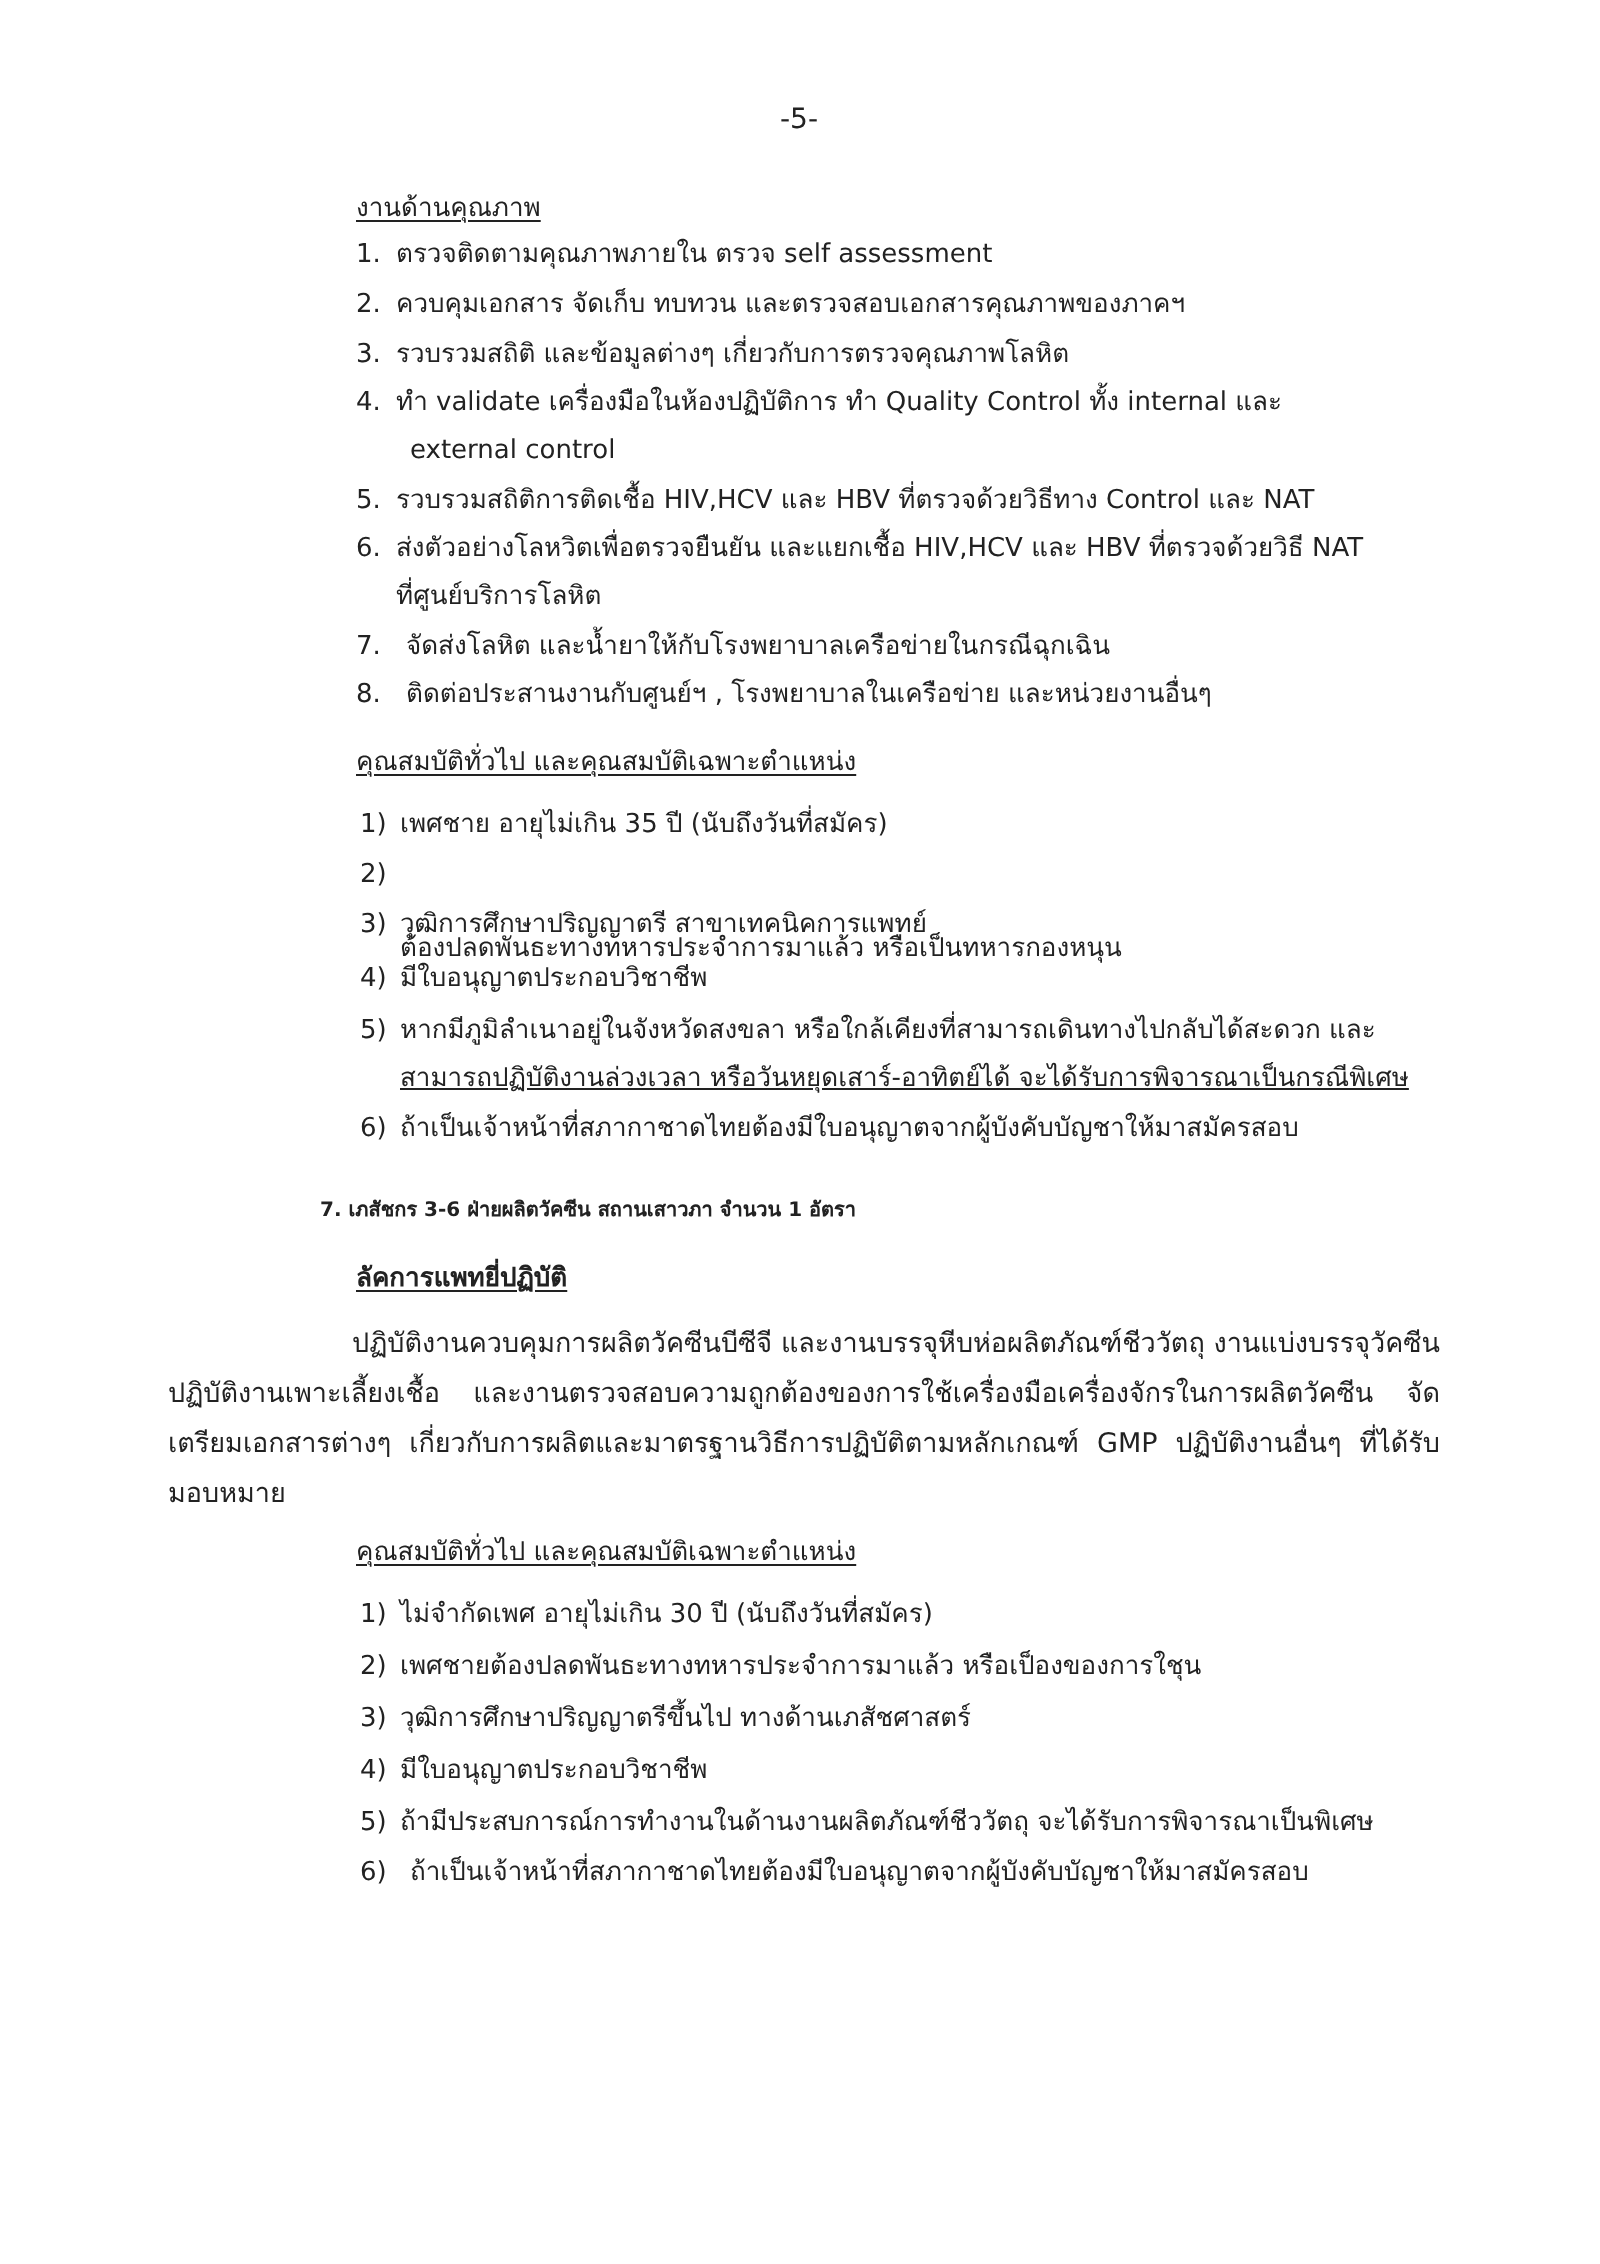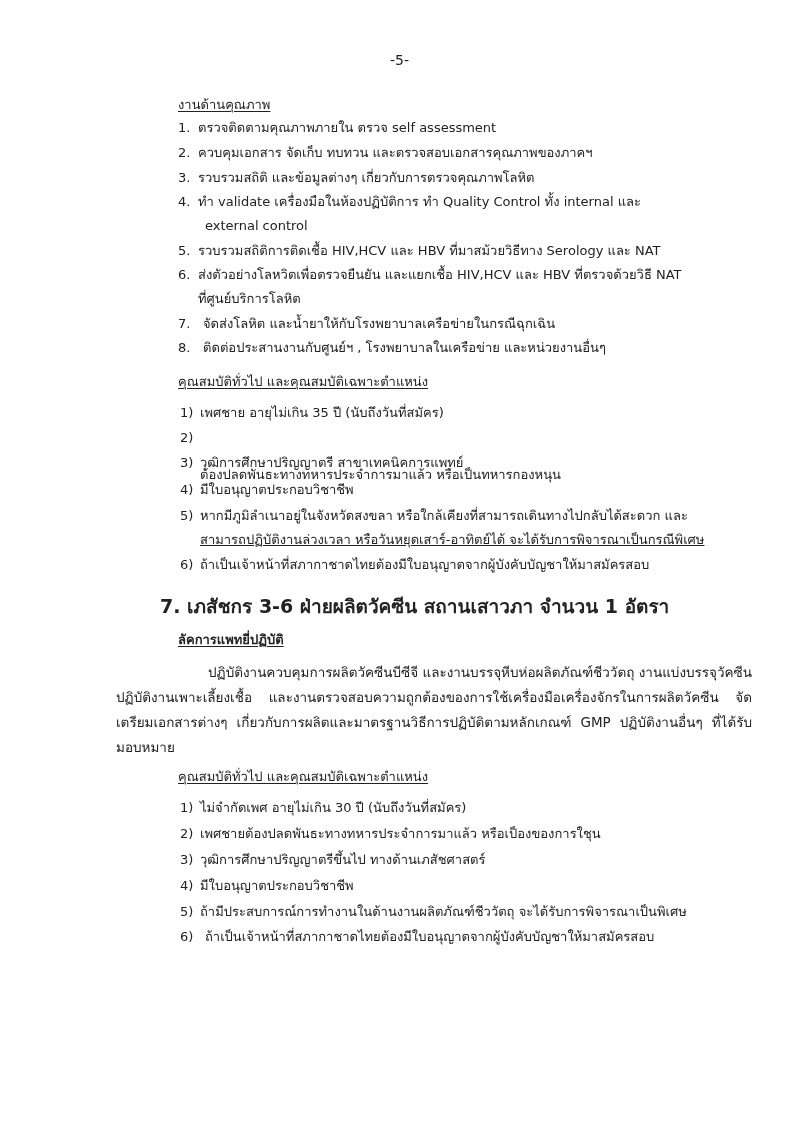--- a/index.html
+++ b/index.html
@@ -29,21 +29,21 @@
   <div class="abs" style="left:198px; top:143px;">ควบคุมเอกสาร จัดเก็บ ทบทวน และตรวจสอบเอกสารคุณภาพของภาคฯ</div>
 
   <div class="abs" style="left:178px; top:168px;">3.</div>
   <div class="abs" style="left:198px; top:168px;">รวบรวมสถิติ และข้อมูลต่างๆ เกี่ยวกับการตรวจคุณภาพโลหิต</div>
 
   <div class="abs" style="left:178px; top:192px;">4.</div>
   <div class="abs" style="left:198px; top:192px;">ทำ validate เครื่องมือในห้องปฏิบัติการ ทำ Quality Control ทั้ง internal และ</div>
   <div class="abs" style="left:205px; top:216px;">external control</div>
 
   <div class="abs" style="left:178px; top:241px;">5.</div>
-  <div class="abs" style="left:198px; top:241px;">รวบรวมสถิติการติดเชื้อ HIV,HCV และ HBV ที่มาสม้วยวิธีทาง Serology และ NAT</div>
+  <div class="abs" style="left:198px; top:241px;">รวบรวมสถิติการติดเชื้อ HIV,HCV และ HBV ที่ตรวจด้วยวิธีทาง Control และ NAT</div>
 
   <div class="abs" style="left:178px; top:265px;">6.</div>
   <div class="abs" style="left:198px; top:265px;">ส่งตัวอย่างโลหวิตเพื่อตรวจยืนยัน และแยกเชื้อ HIV,HCV และ HBV ที่ตรวจด้วยวิธี NAT</div>
   <div class="abs" style="left:198px; top:289px;">ที่ศูนย์บริการโลหิต</div>
 
   <div class="abs" style="left:178px; top:314px;">7.</div>
   <div class="abs" style="left:203px; top:314px;">จัดส่งโลหิต และน้ำยาให้กับโรงพยาบาลเครือข่ายในกรณีฉุกเฉิน</div>
 
   <div class="abs" style="left:178px; top:338px;">8.</div>
   <div class="abs" style="left:203px; top:338px;">ติดต่อประสานงานกับศูนย์ฯ , โรงพยาบาลในเครือข่าย และหน่วยงานอื่นๆ</div>
@@ -62,25 +62,25 @@
   <div class="abs" style="left:180px; top:480px;">4)</div>
   <div class="abs" style="left:200px; top:480px;">มีใบอนุญาตประกอบวิชาชีพ</div>
 
   <div class="abs" style="left:180px; top:506px;">5)</div>
   <div class="abs" style="left:200px; top:506px;">หากมีภูมิลำเนาอยู่ในจังหวัดสงขลา หรือใกล้เคียงที่สามารถเดินทางไปกลับได้สะดวก และ</div>
   <div class="abs" style="left:200px; top:530px;text-decoration:underline;">สามารถปฏิบัติงานล่วงเวลา หรือวันหยุดเสาร์-อาทิตย์ได้ จะได้รับการพิจารณาเป็นกรณีพิเศษ</div>
 
   <div class="abs" style="left:180px; top:555px;">6)</div>
   <div class="abs" style="left:200px; top:555px;">ถ้าเป็นเจ้าหน้าที่สภากาชาดไทยต้องมีใบอนุญาตจากผู้บังคับบัญชาให้มาสมัครสอบ</div>
 
-  <div class="abs b" style="left:160px; top:596px; font-size:19px;">7.  เภสัชกร 3-6 ฝ่ายผลิตวัคซีน สถานเสาวภา  จำนวน 1 อัตรา</div>
+  <div class="abs b" style="left:160px; top:596px; font-size:10px;">7.  เภสัชกร 3-6 ฝ่ายผลิตวัคซีน สถานเสาวภา  จำนวน 1 อัตรา</div>
 
   <div class="abs u b" style="left:178px; top:630px;">ลัคการแพทยี่ปฏิบัติ</div>
 
-  <div class="para" style="top:660px;margin-left:32px;">ปฏิบัติงานควบคุมการผลิตวัคซีนบีซีจี และงานบรรจุหีบห่อผลิตภัณฑ์ชีววัตถุ งานแบ่งบรรจุวัคซีนปฏิบัติงานเพาะเลี้ยงเชื้อ และงานตรวจสอบความถูกต้องของการใช้เครื่องมือเครื่องจักรในการผลิตวัคซีน จัดเตรียมเอกสารต่างๆ เกี่ยวกับการผลิตและมาตรฐานวิธีการปฏิบัติตามหลักเกณฑ์ GMP ปฏิบัติงานอื่นๆ ที่ได้รับมอบหมาย</div>
+  <div class="para" style="top:660px;">ปฏิบัติงานควบคุมการผลิตวัคซีนบีซีจี และงานบรรจุหีบห่อผลิตภัณฑ์ชีววัตถุ งานแบ่งบรรจุวัคซีนปฏิบัติงานเพาะเลี้ยงเชื้อ และงานตรวจสอบความถูกต้องของการใช้เครื่องมือเครื่องจักรในการผลิตวัคซีน จัดเตรียมเอกสารต่างๆ เกี่ยวกับการผลิตและมาตรฐานวิธีการปฏิบัติตามหลักเกณฑ์ GMP ปฏิบัติงานอื่นๆ ที่ได้รับมอบหมาย</div>
 
   <div class="abs u" style="left:178px; top:767px;">คุณสมบัติทั่วไป และคุณสมบัติเฉพาะตำแหน่ง</div>
 
   <div class="abs" style="left:180px; top:798px;">1)</div>
   <div class="abs" style="left:200px; top:798px;">ไม่จำกัดเพศ  อายุไม่เกิน 30 ปี (นับถึงวันที่สมัคร)</div>
 
   <div class="abs" style="left:180px; top:824px;">2)</div>
   <div class="abs" style="left:200px; top:824px;">เพศชายต้องปลดพันธะทางทหารประจำการมาแล้ว หรือเป็องของการใชุน</div>
 
   <div class="abs" style="left:180px; top:850px;">3)</div>

